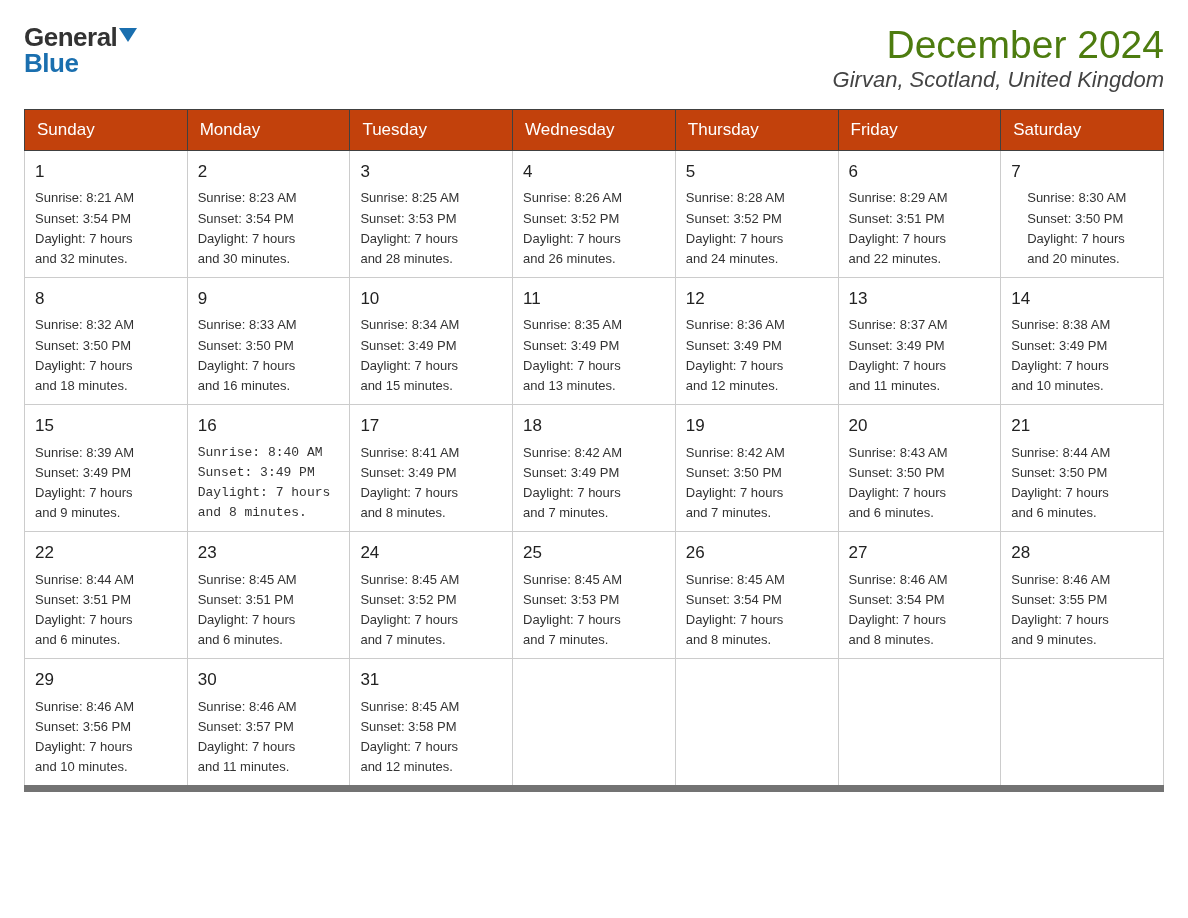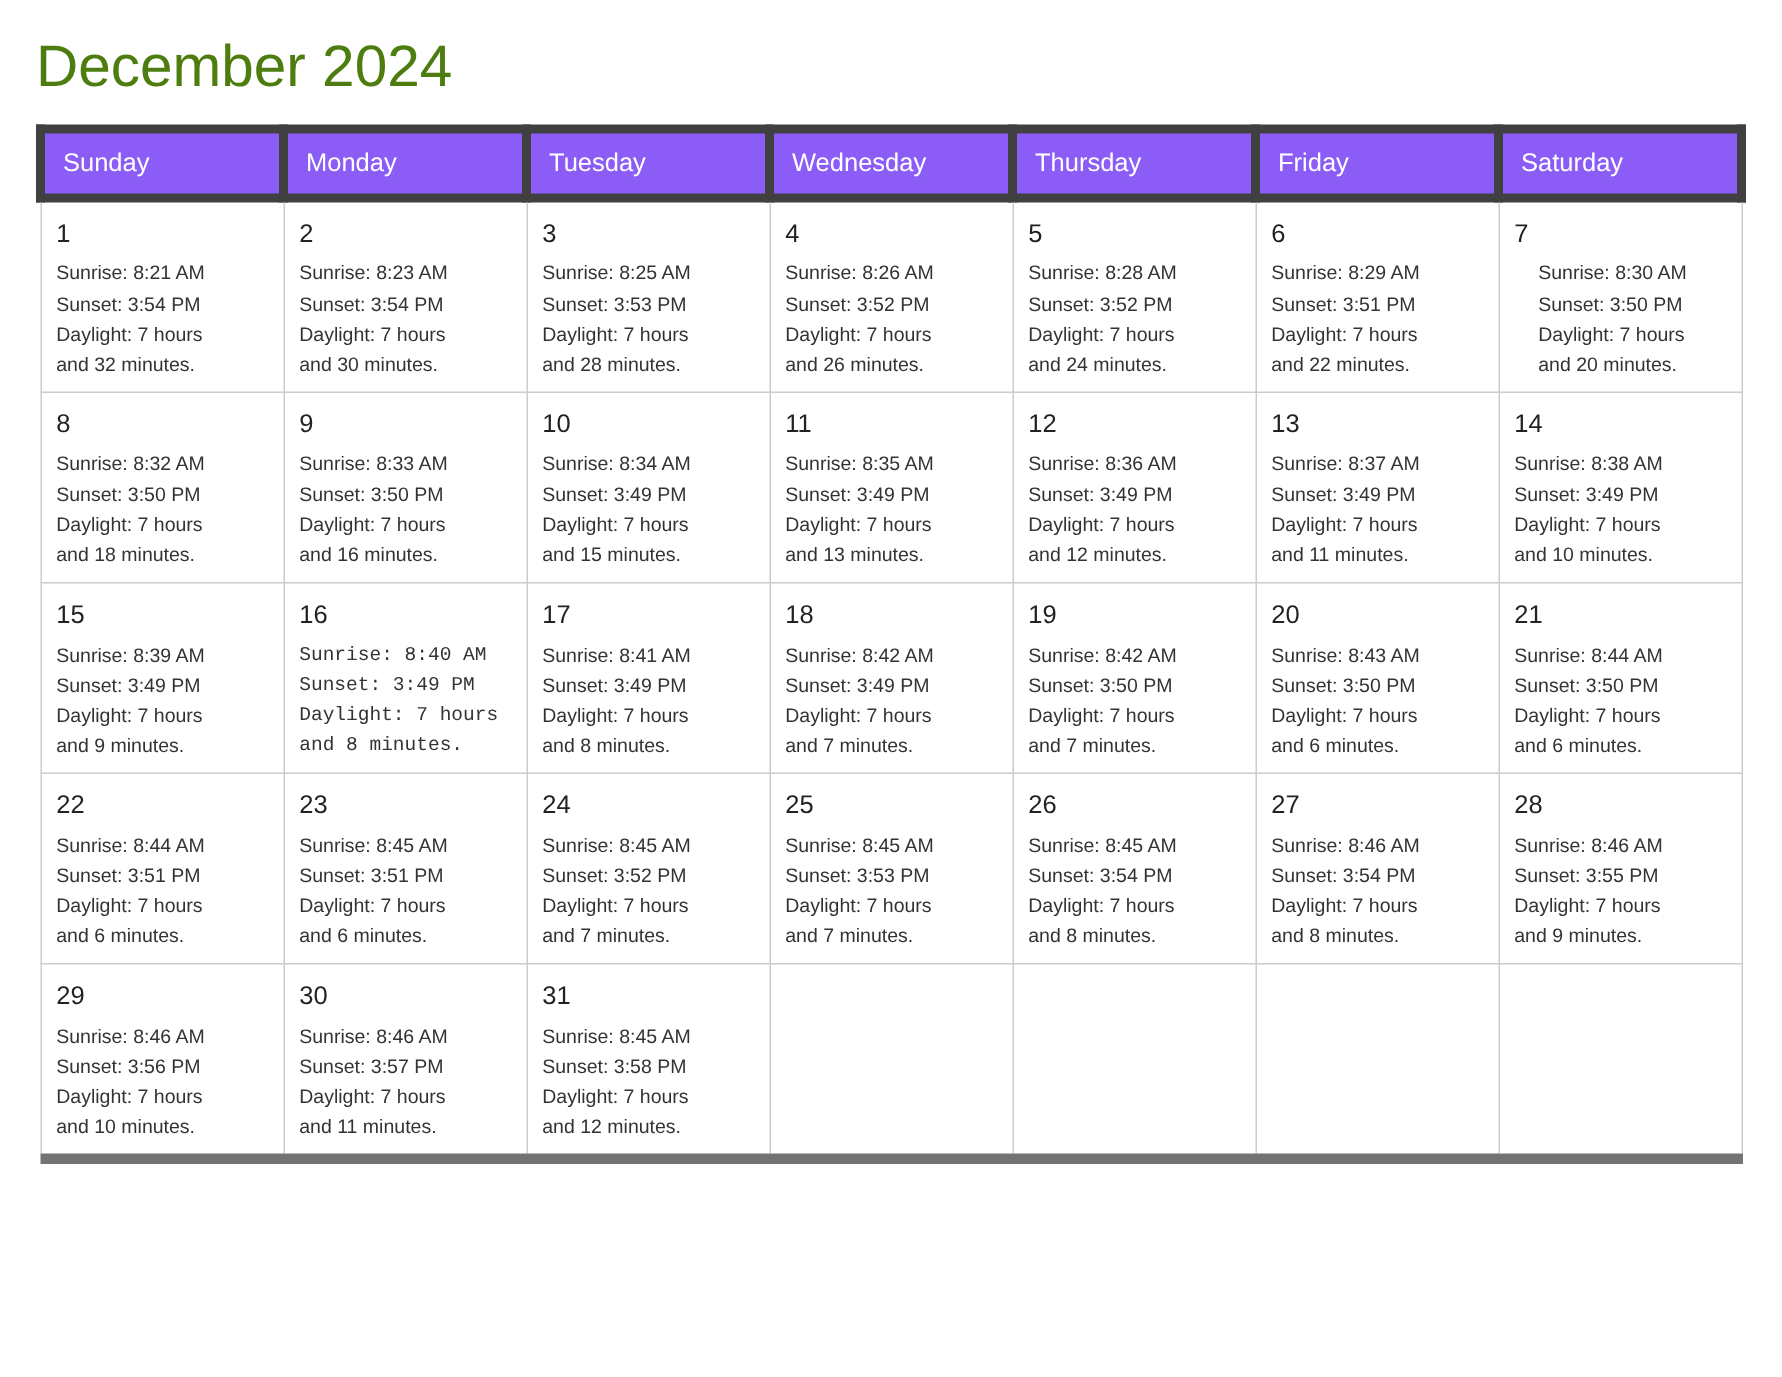--- a/index.html
+++ b/index.html
@@ -59,27 +59,27 @@
       font-size: 22px;
       color: #444;
       font-style: italic;
     }
     .calendar {
       width: 100%;
       border-collapse: collapse;
       border: 1px solid #ccc;
     }
     .calendar th {
-      background-color: #8b5cf6;
+      background-color: #c2410c;
       color: #fff;
       font-size: 17px;
       font-weight: normal;
       padding: 10px 12px;
       text-align: left;
-      border: 6px solid #404040;
+      border: 1px solid #404040;
     }
     .calendar td {
       vertical-align: top;
       padding: 8px 10px;
       border: 1px solid #ccc;
       width: 14.28%;
       font-size: 13.5px;
       color: #333;
       line-height: 1.5;
       min-height: 100px;
@@ -97,22 +97,30 @@
       line-height: 1.55;
     }
     .calendar tr:last-child td {
       border-bottom: 7px solid #737373;
     }
   </style>
 </head>
 <body>
 
 <div class="header">
+  <div class="logo">
+    <div style="display:flex; align-items:center;">
+      <span class="logo-general">General</span>
+      <span class="logo-triangle"></span>
+    </div>
+    <span class="logo-blue">Blue</span>
+  </div>
   <div class="title-block">
     <div class="main-title">December 2024</div>
+    <div class="subtitle">Girvan, Scotland, United Kingdom</div>
   </div>
 </div>
 
 <table class="calendar">
   <thead>
     <tr>
     <th>Sunday</th>
         <th>Monday</th>
         <th>Tuesday</th>
         <th>Wednesday</th>

